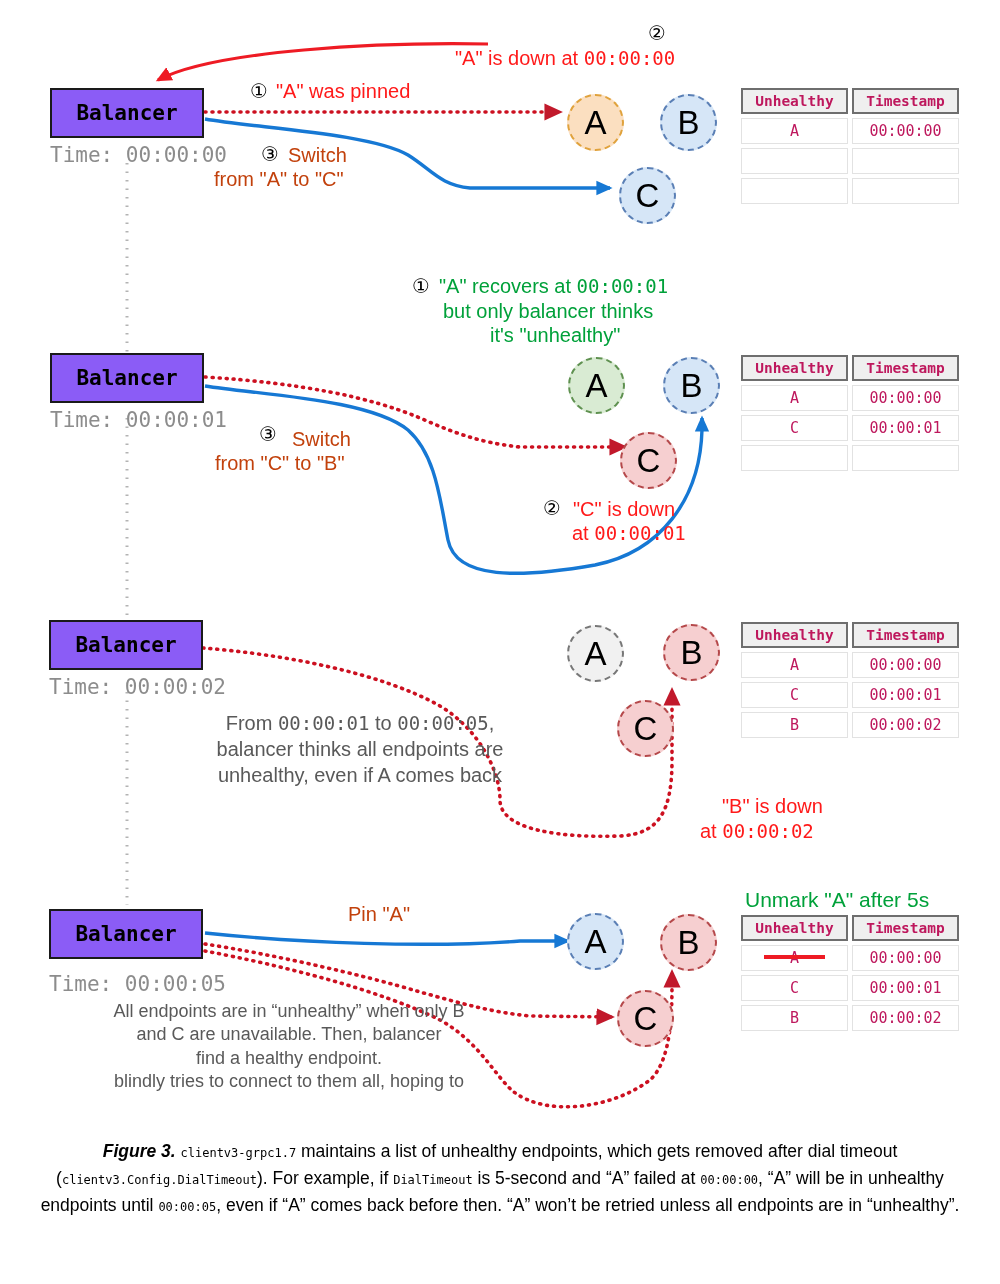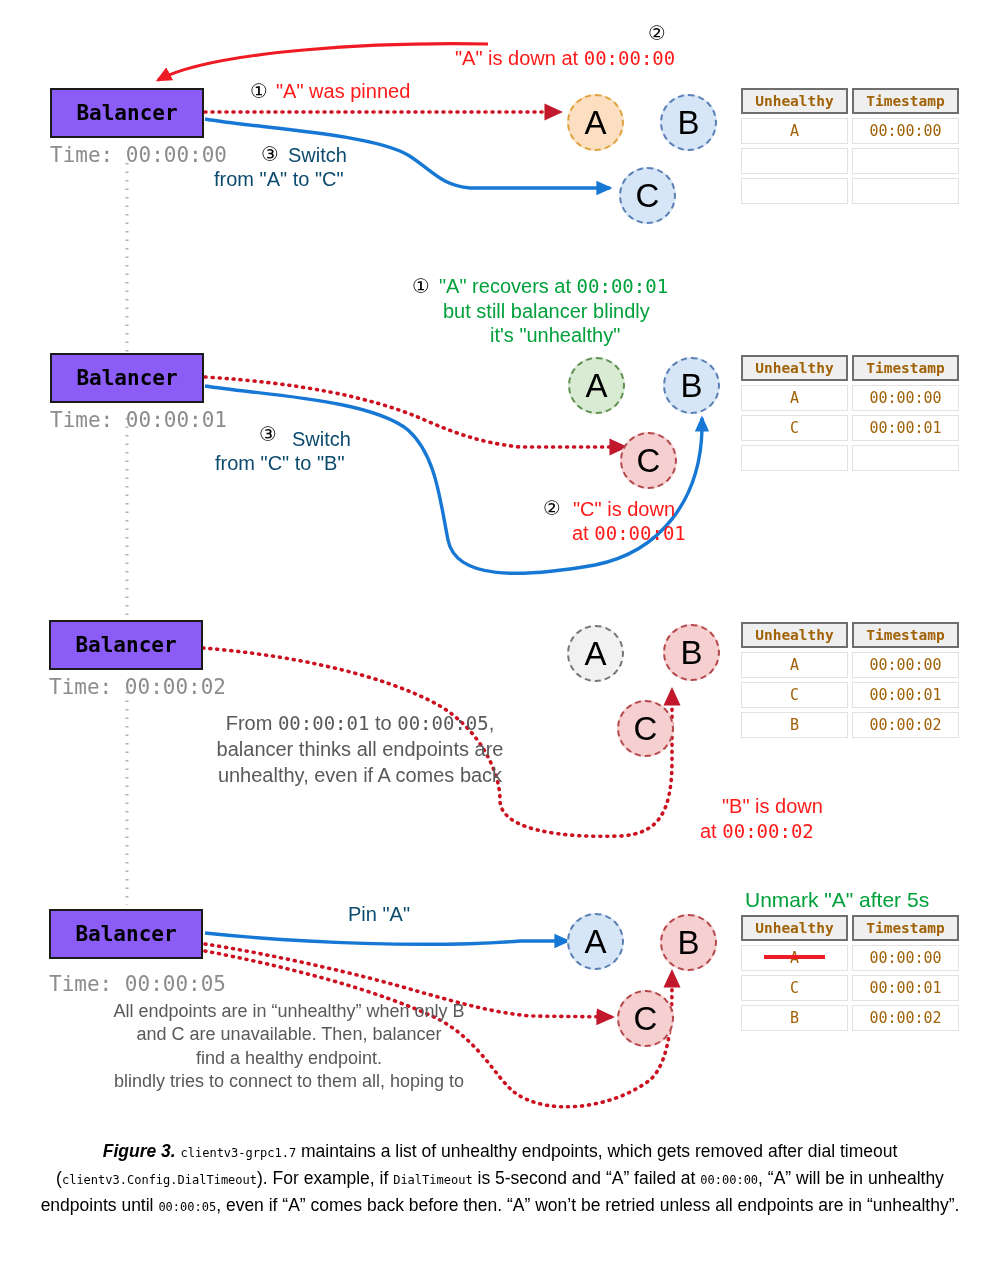--- a/index.html
+++ b/index.html
@@ -36,37 +36,37 @@
   .n-orange { background:#fbdfc0; border-color:#e0a23c; }
   .n-green  { background:#d9ebd3; border-color:#5f9150; }
   .n-red    { background:#f6cfd0; border-color:#b5484a; }
   .n-gray   { background:#f1f1f1; border-color:#777777; }
 
   
   .utable { position:absolute; width:218px; }
   .utable .trow { display:flex; gap:4px; margin-bottom:4px; }
   .utable .cell {
     width:108px; height:26px; display:flex; align-items:center; justify-content:center;
-    font-family:"DejaVu Sans Mono", monospace; font-size:15px; color:#a16207;
+    font-family:"DejaVu Sans Mono", monospace; font-size:15px; color:#be185d;
     border:1px solid #e2e2e2; background:#fff; position:relative;
   }
   .utable .hrow .cell {
     background:#efefef; border:2px solid #6e6e6e; font-weight:bold; font-size:14.5px;
     height:26px;
   }
   .strike { position:relative; }
   .strike::after {
     content:""; position:absolute; left:22px; right:22px; top:9px;
     height:4px; background:#ee1b24;
   }
 
   
   .anno { position:absolute; white-space:nowrap; line-height:1.18; }
   .red   { color:#ff1a1a; }
-  .blue  { color:#0c4a6e; }
+  .blue  { color:#c2410c; }
   .green { color:#00a13a; }
   .mono  { font-family:"DejaVu Sans Mono", monospace; }
   .circnum { font-family:"DejaVu Sans", sans-serif; color:#000; }
 
   .para { position:absolute; color:#595959; text-align:center; line-height:1.3; }
 
   
   .caption {
     position:absolute; left:30px; top:1138px; width:940px;
     text-align:center; font-size:17.5px; color:#000; line-height:1.55;
@@ -178,21 +178,21 @@
     <span>Balancer</span>
   </div>
   <div class="timelabel" style="left:50px; top:408px;">Time: 00:00:01</div>
 
   <div class="anno" style="left:412px; top:275px; font-size:20px;">
     <span class="circnum">①</span>
   </div>
   <div class="anno green" style="left:439px; top:275px; font-size:20px;">
     <span>"A" recovers at </span><span class="mono" style="font-size:19px;">00:00:01</span>
   </div>
-  <div class="anno green" style="left:443px; top:300px; font-size:20px;">but still balancer blindly</div>
+  <div class="anno green" style="left:443px; top:300px; font-size:20px;">but only balancer thinks</div>
   <div class="anno green" style="left:490px; top:324px; font-size:20px;">it's "unhealthy"</div>
 
   <div class="anno" style="left:259px; top:423px; font-size:20px;">
     <span class="circnum">③</span>
   </div>
   <div class="anno blue" style="left:292px; top:428px; font-size:20px;">Switch</div>
   <div class="anno blue" style="left:215px; top:452px; font-size:20px;">from "C" to "B"</div>
 
   <div class="anno" style="left:543px; top:497px; font-size:20px;">
     <span class="circnum">②</span>

